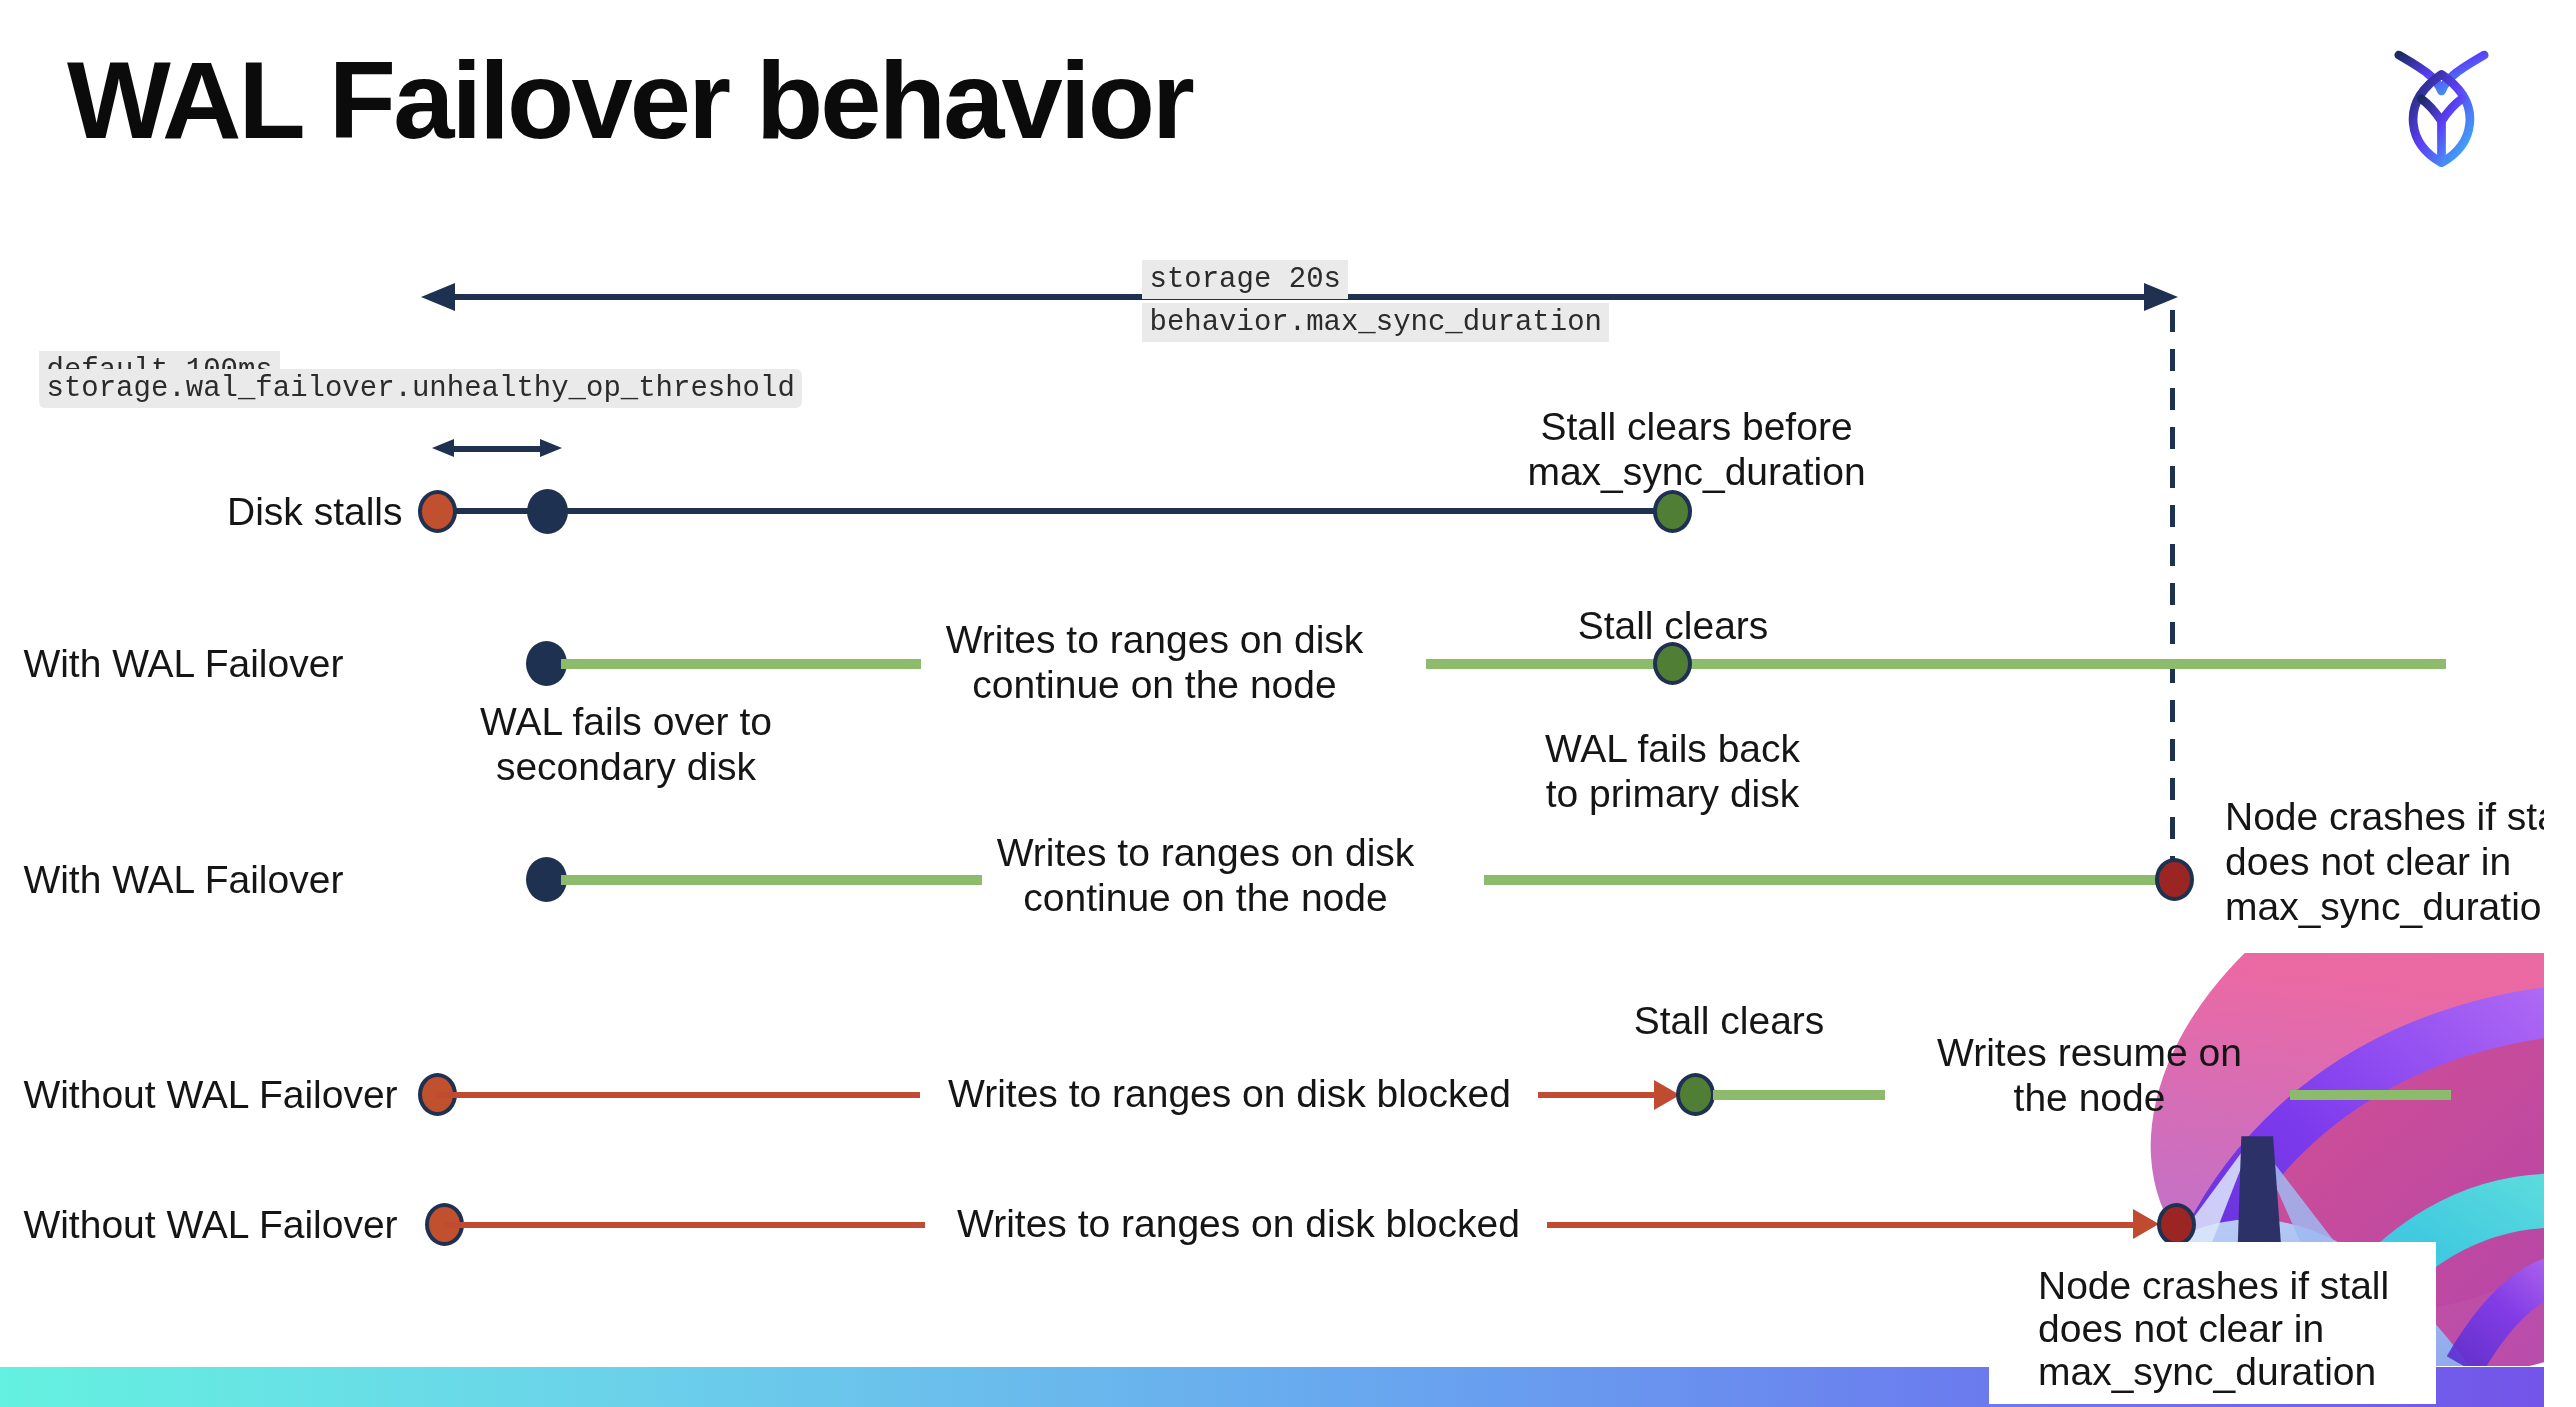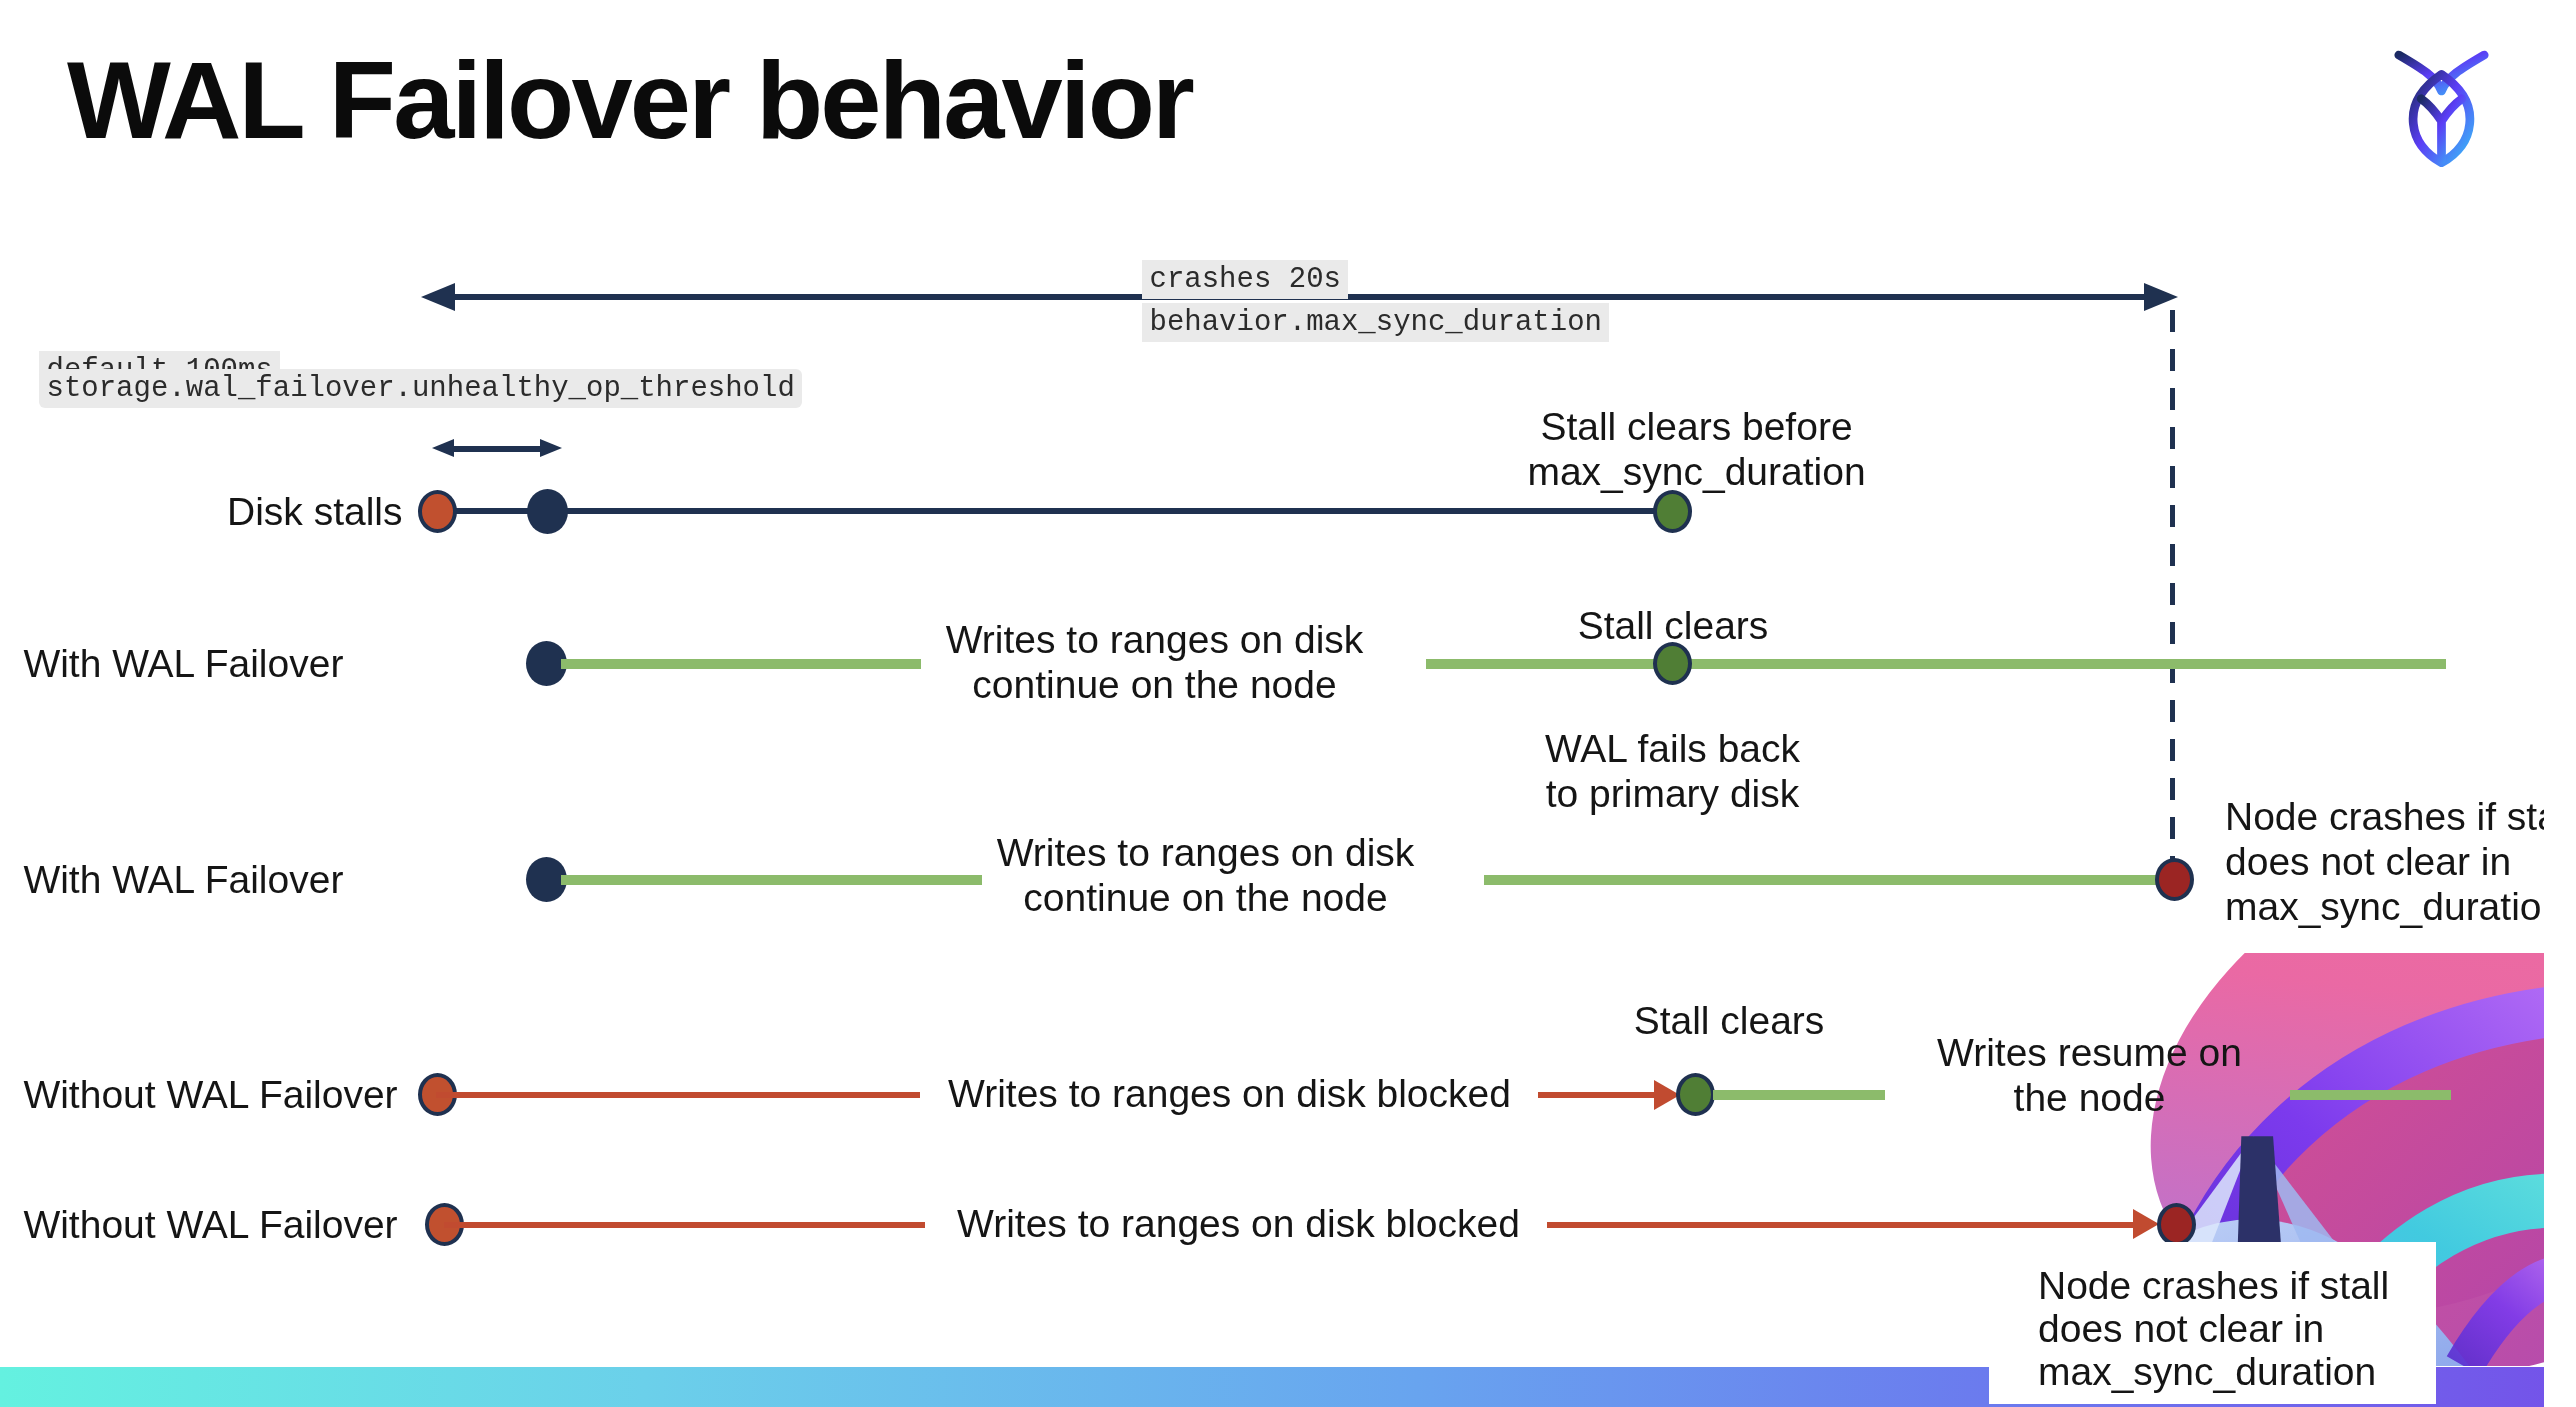--- a/index.html
+++ b/index.html
@@ -57,21 +57,21 @@
       </defs>
       <path d="M6,10 C30,24 45,33 50,47 M94,10 C70,24 55,33 50,47" stroke="url(#lg)" stroke-width="9" fill="none" stroke-linecap="round"></path>
       <path d="M50,30 C28,45 19,63 21,81 C23,101 36,113 50,121 C64,113 77,101 79,81 C81,63 72,45 50,30 Z" fill="none" stroke="url(#lg)" stroke-width="9" stroke-linejoin="round"></path>
       <path d="M50,118 L50,78 M50,78 C42,66 36,60 29,55 M50,78 C58,66 64,60 71,55" stroke="url(#lg)" stroke-width="9" fill="none" stroke-linecap="round"></path>
     </svg>
   </div>
 
   <div class="line navy-line" style="left:439px;top:294px;width:1724px;"></div>
   <div class="tri tri-left-navy" style="left:421px;top:283px;"></div>
   <div class="tri tri-right-navy" style="left:2144px;top:283px;"></div>
-  <div class="abs mono" style="left:1142px;top:260px;z-index:4;">crashes 20s</div>
+  <div class="abs mono" style="left:1142px;top:260px;z-index:4;">storage 20s</div>
   <div class="abs mono" style="left:1142px;top:303px;z-index:4;">behavior.max_sync_duration</div>
 
   <div class="abs mono" style="left:39px;top:351px;">default 100ms</div>
   <div class="abs mono" style="left:39px;top:369px;border-radius:6px;">storage.wal_failover.unhealthy_op_threshold</div>
   <div class="line navy-line" style="left:447px;top:446px;width:99px;"></div>
   <div class="tri tri-left-navy-sm" style="left:432px;top:439px;"></div>
   <div class="tri tri-right-navy-sm" style="left:540px;top:439px;"></div>
 
   <div class="dashed-v" style="left:2170px;top:310px;height:550px;"></div>
 
@@ -84,20 +84,22 @@
 max_sync_duration</div>
 
   <div class="abs rowlabel" style="left:23.4px;top:640px;">With WAL Failover</div>
   <div class="dot dot-navy" style="left:526px;top:641px;"></div>
   <div class="line green-line" style="left:561px;top:659px;width:360px;"></div>
   <div class="abs note" style="left:935px;top:617px;width:439px;">Writes to ranges on disk
 continue on the node</div>
   <div class="line green-line" style="left:1426px;top:659px;width:1020px;"></div>
   <div class="dot dot-green" style="left:1653px;top:642px;"></div>
   <div class="abs note" style="left:1533px;top:603px;width:280px;">Stall clears</div>
+  <div class="abs note" style="left:411px;top:699px;width:430px;">WAL fails over to
+secondary disk</div>
   <div class="abs note" style="left:1467px;top:703px;width:411px;margin-top:23px;">WAL fails  back
 to primary disk</div>
 
   <div class="abs rowlabel" style="left:23.4px;top:856px;">With WAL Failover</div>
   <div class="dot dot-navy" style="left:526px;top:857px;"></div>
   <div class="line green-line" style="left:561px;top:875px;width:421px;"></div>
   <div class="abs note" style="left:986px;top:830px;width:439px;">Writes to ranges on disk
 continue on the node</div>
   <div class="line green-line" style="left:1484px;top:875px;width:689px;"></div>
   <div class="dot dot-darkred" style="left:2155px;top:858px;"></div>

